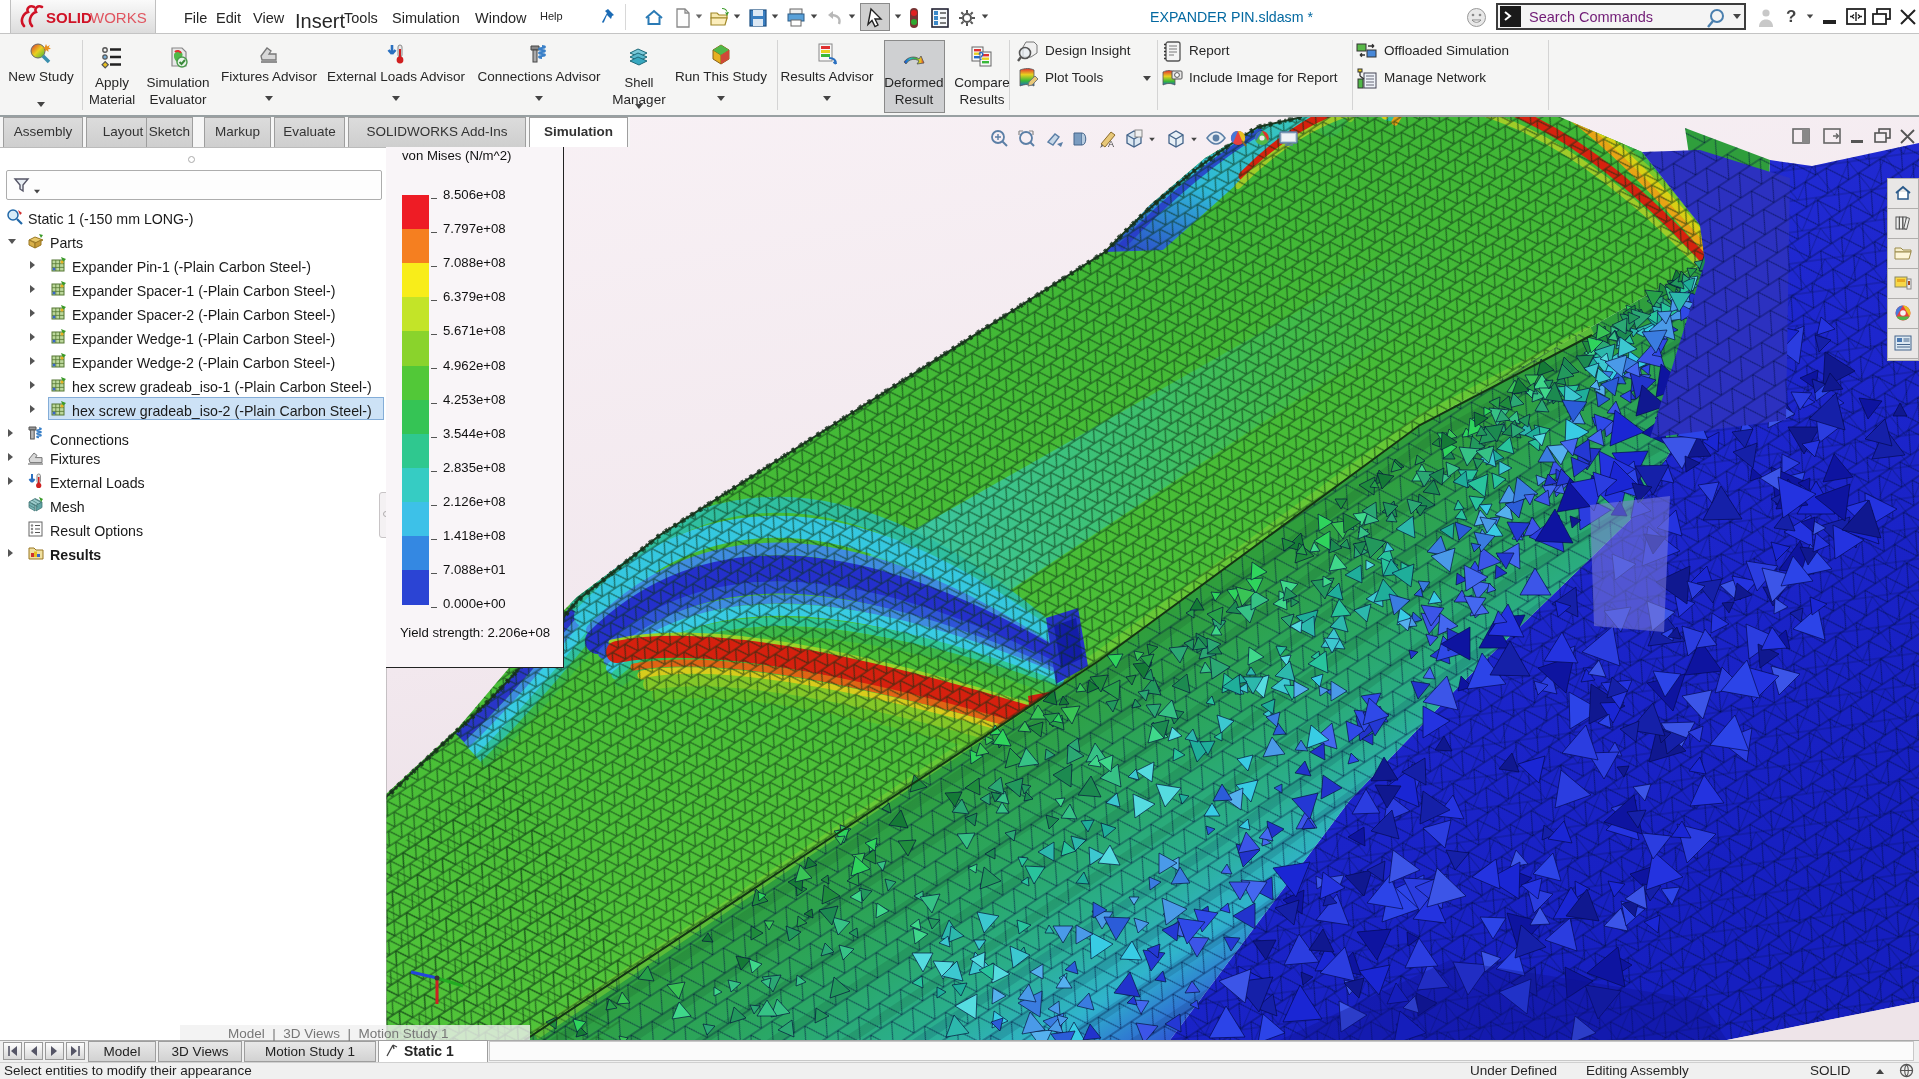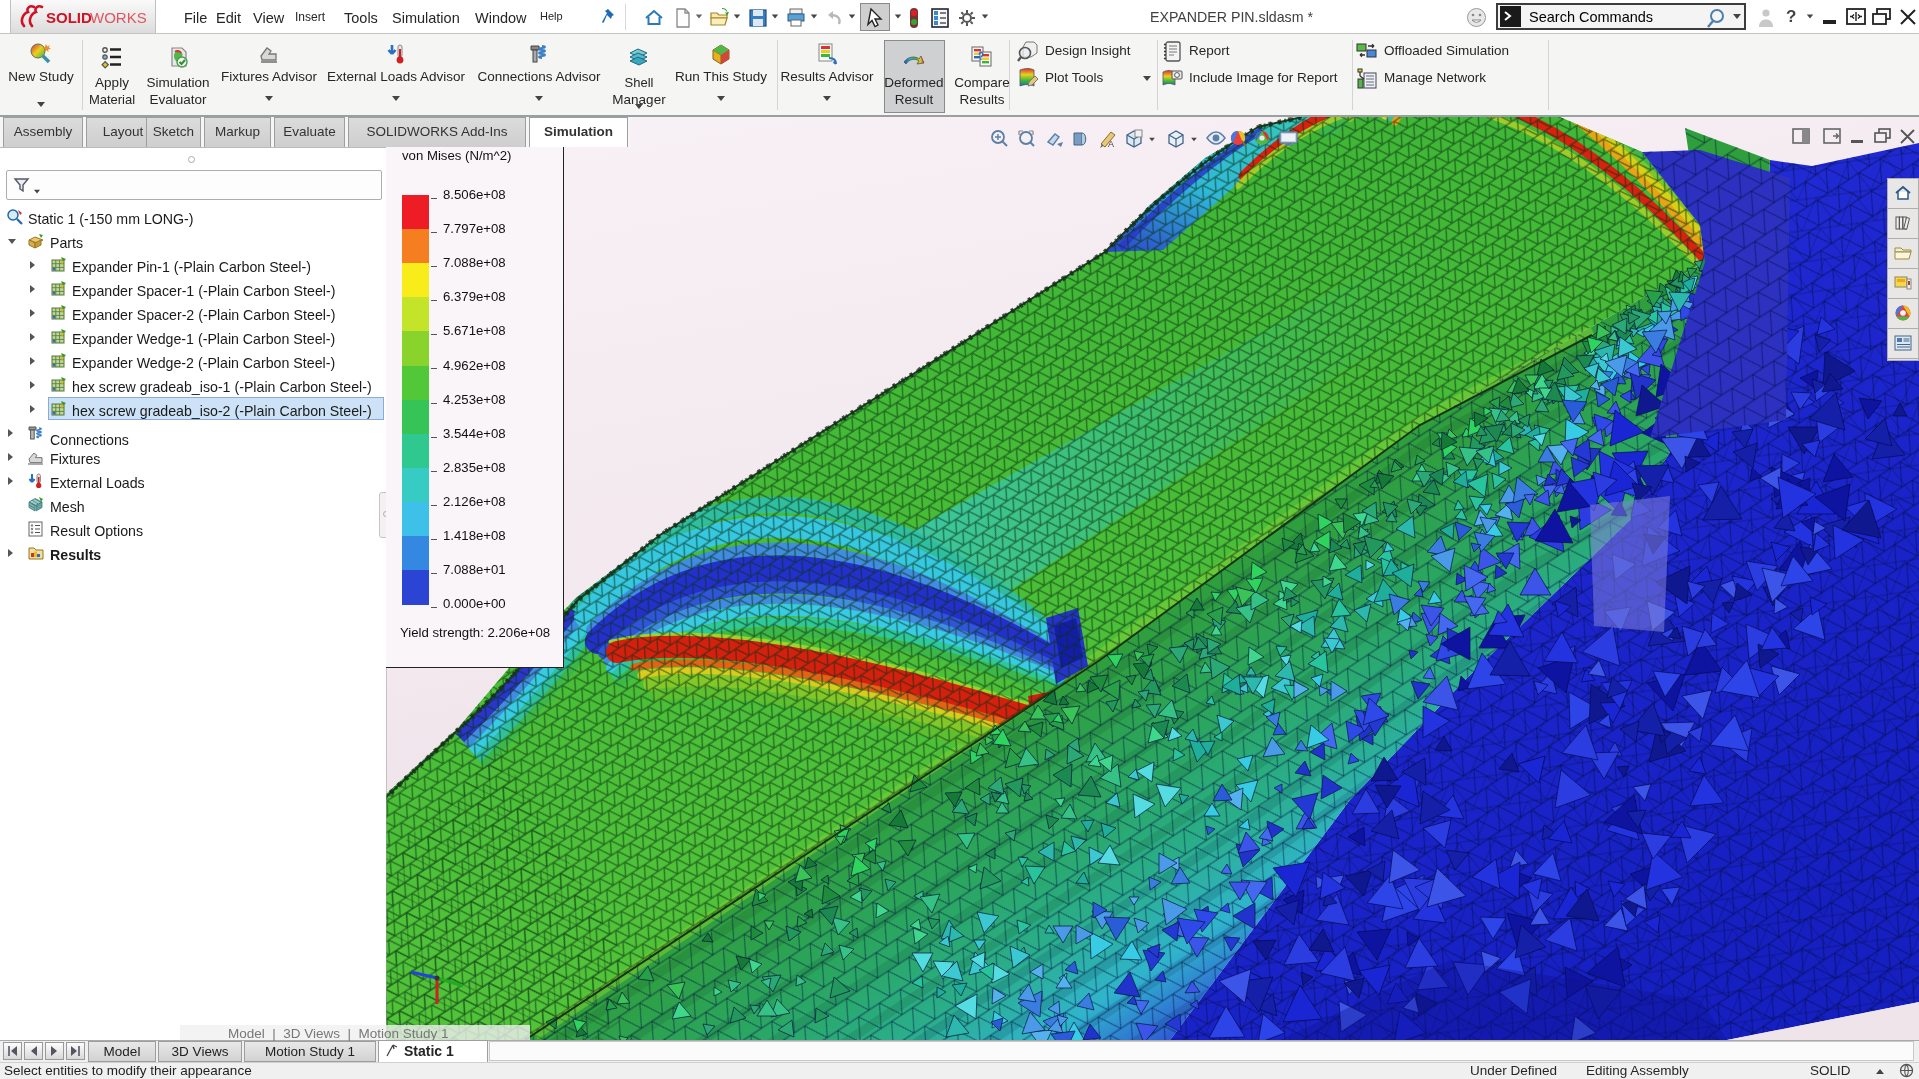--- a/index.html
+++ b/index.html
@@ -1103,21 +1103,21 @@
 <g fill="none" stroke="#d01226" stroke-width="2.6" stroke-linecap="round">
 <path d="M6 22 C 2 18 4 10 10 8 C 8 4 12 1 16 3"></path>
 <path d="M14 22 C 10 18 12 10 18 8 C 16 4 20 1 24 3"></path>
 </g>
 <text x="28" y="19" font-family="Liberation Sans" font-weight="bold" font-size="15" fill="#d01226">SOLID</text>
 <text x="72" y="19" font-family="Liberation Sans" font-size="15" fill="#e05560">WORKS</text>
     </svg>
     <div class="tx" style="left:184px;top:10px;font-size:14.5px">File</div>
     <div class="tx" style="left:216px;top:10px;font-size:14.5px">Edit</div>
     <div class="tx" style="left:253px;top:10px;font-size:14.5px">View</div>
-    <div class="tx" style="left:295px;top:10px;font-size:12px">Insert</div>
+    <div class="tx" style="left:295px;top:10px;font-size:20px">Insert</div>
     <div class="tx" style="left:344px;top:10px;font-size:14.5px">Tools</div>
     <div class="tx" style="left:392px;top:10px;font-size:14.5px">Simulation</div>
     <div class="tx" style="left:475px;top:10px;font-size:14.5px">Window</div>
     <div class="tx" style="left:540px;top:10px;font-size:11px">Help</div>
     <svg class="ico" style="left:598px;top:8px" width="18" height="18" viewBox="0 0 18 18">
       <g fill="#1b6bb5">
         <path d="M10 1l6 6-2 1-1 3-4-4-3 7-1 1-1-1 5-9-2-2z"></path>
       </g>
     </svg>
     <div class="abs" style="left:625px;top:4px;width:1px;height:26px;background:#d8d8d8"></div>
@@ -1170,33 +1170,33 @@
       <rect x="5" y="14" width="4" height="4" fill="#3a88c8"></rect>
       <path d="M11 6h6M11 11h6M11 16h6" stroke="#555" stroke-width="1.4"></path>
     </svg>
     <svg class="ico" style="left:956px;top:7px" width="22" height="22" viewBox="0 0 22 22">
       <circle cx="11" cy="11" r="4" fill="none" stroke="#555" stroke-width="2"></circle>
       <g stroke="#555" stroke-width="2">
         <path d="M11 3v3M11 16v3M3 11h3M16 11h3M5.3 5.3l2.1 2.1M14.6 14.6l2.1 2.1M16.7 5.3l-2.1 2.1M7.4 14.6l-2.1 2.1"></path>
       </g>
     </svg>
     <div class="arr" style="left:981px;top:14px;transform:scale(0.8)"></div>
-    <div class="tx" style="left:1150px;top:9px;font-size:14.2px;color:#404040">EXPANDER PIN.sldasm *</div>
+    <div class="tx" style="left:1150px;top:9px;font-size:14.2px;color:#0369a1">EXPANDER PIN.sldasm *</div>
     <svg class="ico" style="left:1466px;top:7px" width="21" height="21" viewBox="0 0 21 21">
       <circle cx="10.5" cy="10.5" r="9" fill="#e8e8e8" stroke="#999"></circle>
       <circle cx="7" cy="8" r="1.3" fill="#888"></circle>
       <circle cx="14" cy="8" r="1.3" fill="#888"></circle>
       <path d="M6 13c2.5 3 6.5 3 9 0z" fill="#fff" stroke="#888"></path>
     </svg>
     <div class="abs" style="left:1496px;top:3px;width:250px;height:27px;background:#f4f4f4;border:2px solid #3c3c3c"></div>
     <div class="abs" style="left:1500px;top:6px;width:21px;height:21px;background:#1a1a1a"></div>
     <svg class="ico" style="left:1500px;top:6px" width="21" height="21" viewBox="0 0 21 21">
       <path d="M5 6l5 4-5 4" fill="none" stroke="#fff" stroke-width="2"></path>
     </svg>
-    <div class="tx" style="left:1529px;top:9px;color:#000000;font-size:14.5px">Search Commands</div>
+    <div class="tx" style="left:1529px;top:9px;color:#701a75;font-size:14.5px">Search Commands</div>
     <svg class="ico" style="left:1705px;top:7px" width="22" height="22" viewBox="0 0 22 22">
       <circle cx="12" cy="9" r="6" fill="none" stroke="#4a7fae" stroke-width="2"></circle>
       <path d="M8 14l-5 6" stroke="#4a7fae" stroke-width="2.4"></path>
     </svg>
     <div class="arr" style="left:1733px;top:14px"></div>
     <svg class="ico" style="left:1756px;top:7px" width="20" height="21" viewBox="0 0 20 21">
       <circle cx="10" cy="6" r="3.6" fill="#c8c8c8"></circle>
       <path d="M3 20c0-5 3-7.5 7-7.5s7 2.5 7 7.5z" fill="#c8c8c8"></path>
     </svg>
     <div class="tx" style="left:1786px;top:7px;font-size:17px;font-weight:bold;color:#444">?</div>
@@ -1378,21 +1378,21 @@
       <rect x="9" y="6" width="12" height="15" fill="#eef2f8" stroke="#445"></rect>
       <path d="M11 9h8M11 12h8M11 15h8M11 18h8" stroke="#667" stroke-width="1.2"></path>
       <rect x="3" y="12" width="5" height="9" fill="#50b848" stroke="#333"></rect>
       <path d="M5 3v6M5 9l4 3" stroke="#333" stroke-width="1.3" fill="none"></path>
       <rect x="3" y="2" width="4" height="3" fill="#e8d020" stroke="#333"></rect>
     </svg>
     <div class="tx" style="left:1384px;top:70px;font-size:13.5px">Manage Network</div>
     <div class="abs" style="left:0;top:117px;width:630px;height:30px;background:#f6f6f6"></div>
     <div class="tab" style="left:3px;width:80px">Assembly</div>
     <div class="tab" style="left:86px;width:74px">Layout</div>
-    <div class="tab" style="left:146px;width:55px">Sketch</div>
+    <div class="tab" style="left:146px;width:47px">Sketch</div>
     <div class="tab" style="left:204px;width:67px">Markup</div>
     <div class="tab" style="left:274px;width:71px">Evaluate</div>
     <div class="tab" style="left:348px;width:178px">SOLIDWORKS Add-Ins</div>
     <div class="tab" style="left:529px;width:99px;background:#fff;border-color:#9e9e9e;font-weight:bold">Simulation</div>
     <div class="abs" style="left:0;top:147px;width:386px;height:893px;background:#fff;border-top:1px solid #bbb"></div>
     <div class="abs" style="left:188px;top:156px;width:7px;height:7px;border:1px solid #aaa;border-radius:50%"></div>
     <div class="abs" style="left:6px;top:170px;width:376px;height:30px;background:#fdfdfd;border:1px solid #adadad;border-radius:2px"></div>
     <svg class="ico" style="left:12px;top:175px" width="20" height="20" viewBox="0 0 20 20">
       <path d="M3 4h13l-5 6v6l-3-2v-4z" fill="#e8eef4" stroke="#556" stroke-width="1.4"></path>
     </svg>

